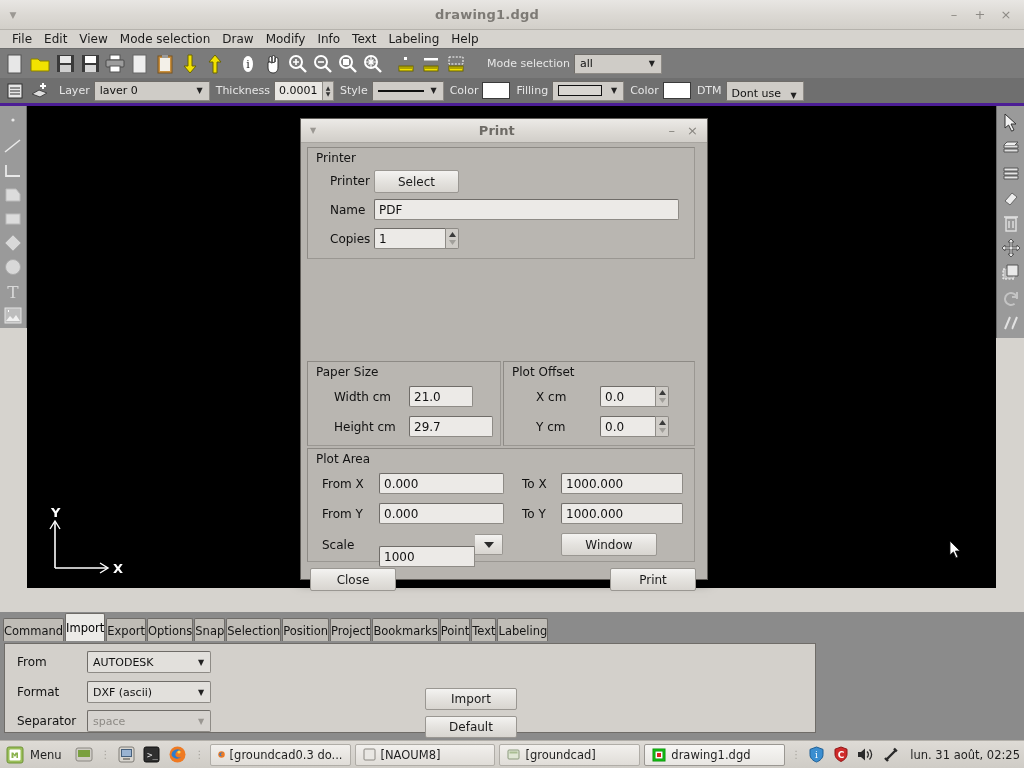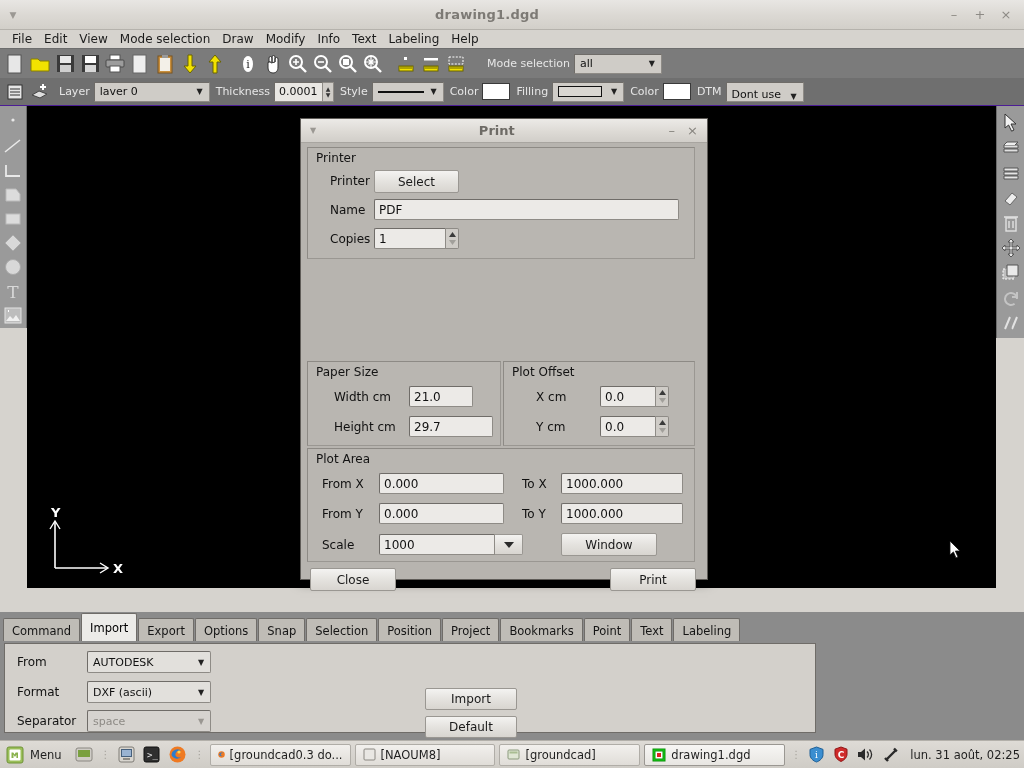--- a/index.html
+++ b/index.html
@@ -41,21 +41,21 @@
 
   
   .toolbar1 {
     position: absolute; left: 0; top: 48px; width: 1024px; height: 30px;
     background: #7b7b7b; display: flex; align-items: center; padding-left: 3px;
     border-top: 1px solid #6d6d6d;
   }
   .toolbar2 {
     position: absolute; left: 0; top: 78px; width: 1024px; height: 28px;
     background: #6f6f6f; display: flex; align-items: center; padding-left: 3px;
-    border-bottom: 1px solid #4c1d95;
+    border-bottom: 3px solid #4c1d95;
     color: #e9e9e9; font-size: 11px;
   }
   .tbicon {
     width: 24px; height: 24px; margin-right: 1px;
     display: flex; align-items: center; justify-content: center;
     position: relative;
   }
   .tbsep { width: 8px; }
 
   .tlabel { color: #e6e6e6; font-size: 11px; margin: 0 4px 0 6px; white-space: nowrap; }
@@ -111,21 +111,21 @@
     display: flex; align-items: center; border-top: 1px solid #6d6d6d;
   }
   .statusbar .sitem { position: absolute; white-space: nowrap; }
 
   
   .tabstrip {
     position: absolute; left: 0; top: 612px; width: 1024px; height: 30px;
     background: #8b8b8b; display: flex; align-items: flex-end; padding-left: 3px;
   }
   .tab {
-    height: 24px; padding: 0 8px; margin-right: 1px;
+    height: 24px; padding: 0 0; margin-right: 1px;
     background: #bfbcb6; border: 1px solid #6f6c68; border-bottom: none;
     display: flex; align-items: center; font-size: 11.5px; color: #151515;
     border-radius: 2px 2px 0 0;
   }
   .tab.active { background: #ecebe8; height: 29px; color: #000; }
 
   
   .bottompanel {
     position: absolute; left: 0; top: 641px; width: 1024px; height: 99px;
     background: #8b8b8b;
@@ -677,21 +677,21 @@
         <div class="dlabel" style="position:absolute; left:214px; top:28px;">To X</div>
         <div class="dfield" style="position:absolute; left:253px; top:24px; width:122px;">1000.000</div>
 
         <div class="dlabel" style="position:absolute; left:14px; top:58px;">From Y</div>
         <div class="dfield" style="position:absolute; left:71px; top:54px; width:125px;">0.000</div>
         <div class="dlabel" style="position:absolute; left:214px; top:58px;">To Y</div>
         <div class="dfield" style="position:absolute; left:253px; top:54px; width:122px;">1000.000</div>
 
         <div class="dlabel" style="position:absolute; left:14px; top:89px;">Scale</div>
         <div style="position:absolute; left:71px; top:85px; display:flex;">
-          <div class="dfield" style="width:116px; border-radius:2px 0 0 2px;">1000</div>
+          <div class="dfield" style="width:96px; border-radius:2px 0 0 2px;margin-top:12px;">1000</div>
           <div class="btn" style="width:28px; height:21px; border-radius:0 2px 2px 0; border-left:none;">
             <svg width="10" height="6" viewBox="0 0 10 6">
                 <path d="M0 0h10L5 6z" fill="#2b2b2b"></path>
               </svg>
           </div>
         </div>
         <div class="btn" style="position:absolute; left:253px; top:84px; width:96px; height:23px;text-align:right;">Window</div>
       </div>
 
       <div class="btn" style="position:absolute; left:9px; top:425px; width:86px; height:23px;">Close</div>

